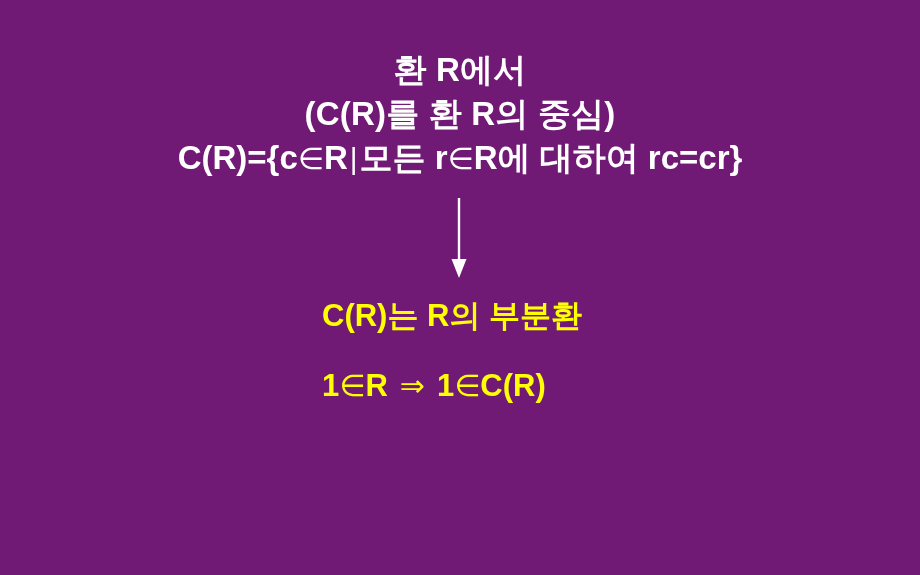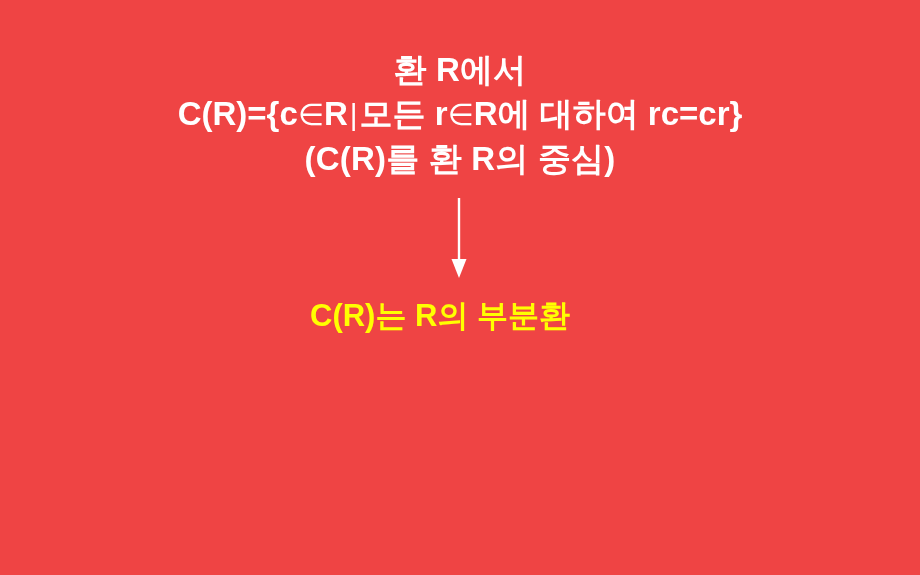--- a/index.html
+++ b/index.html
@@ -4,21 +4,21 @@
 <style>
   html, body {
     margin: 0;
     padding: 0;
     background: #000000;
   }
   #slide {
     position: relative;
     width: 920px;
     height: 575px;
-    background: #ef4444;
+    background: #701a75;
     overflow: hidden;
     font-family: "Liberation Sans", "DejaVu Sans", sans-serif;
     -webkit-font-smoothing: antialiased;
   }
 
   
   .definition-block {
     position: absolute;
     left: 0;
     top: 48px;
@@ -66,49 +66,51 @@
     top: 298px;
     width: 560px;
     text-align: left;
   }
   .concl-line {
     color: #ffff00;
     font-weight: bold;
     font-size: 31px;
     line-height: 36px;
     white-space: pre;
+    margin-left: 12px;
   }
   .concl-line + .concl-line {
     margin-top: 34px;
   }
   .concl-line .op {
     color: #ffff00;
   }
 </style>
 </head>
 <body>
 
 <div id="slide">
 
   <div class="definition-block">
 
     <div class="def-line line-1">환 R에서</div>
 
+    <div class="def-line line-3">(C(R)를 환 R의 중심)</div>
+
     <div class="def-line line-2"><span>C(R)={c</span><span class="op">∈</span><span>R</span><span class="bar">|</span><span>모든 r</span><span class="op">∈</span><span>R에 대하여 rc=cr}</span></div>
-
-    <div class="def-line line-3">(C(R)를 환 R의 중심)</div>
   </div>
 
   <div class="arrow-connector">
     <svg width="30" height="84" viewBox="0 0 30 84" aria-hidden="true">
       <line x1="15" y1="2" x2="15" y2="68" stroke="#ffffff" stroke-width="2.4"></line>
       <polygon points="15,82 7.5,63 22.5,63" fill="#ffffff"></polygon>
     </svg>
   </div>
 
   <div class="conclusion-block">
 
     <div class="concl-line">C(R)는 R의 부분환</div>
 
+    <div class="concl-line"><span>1</span><span class="op">∈</span><span>R</span><span class="op" style="padding:0 12px;">⇒</span><span>1</span><span class="op">∈</span><span>C(R)</span></div>
 
   </div>
 
 </div>
 
 </body></html>

